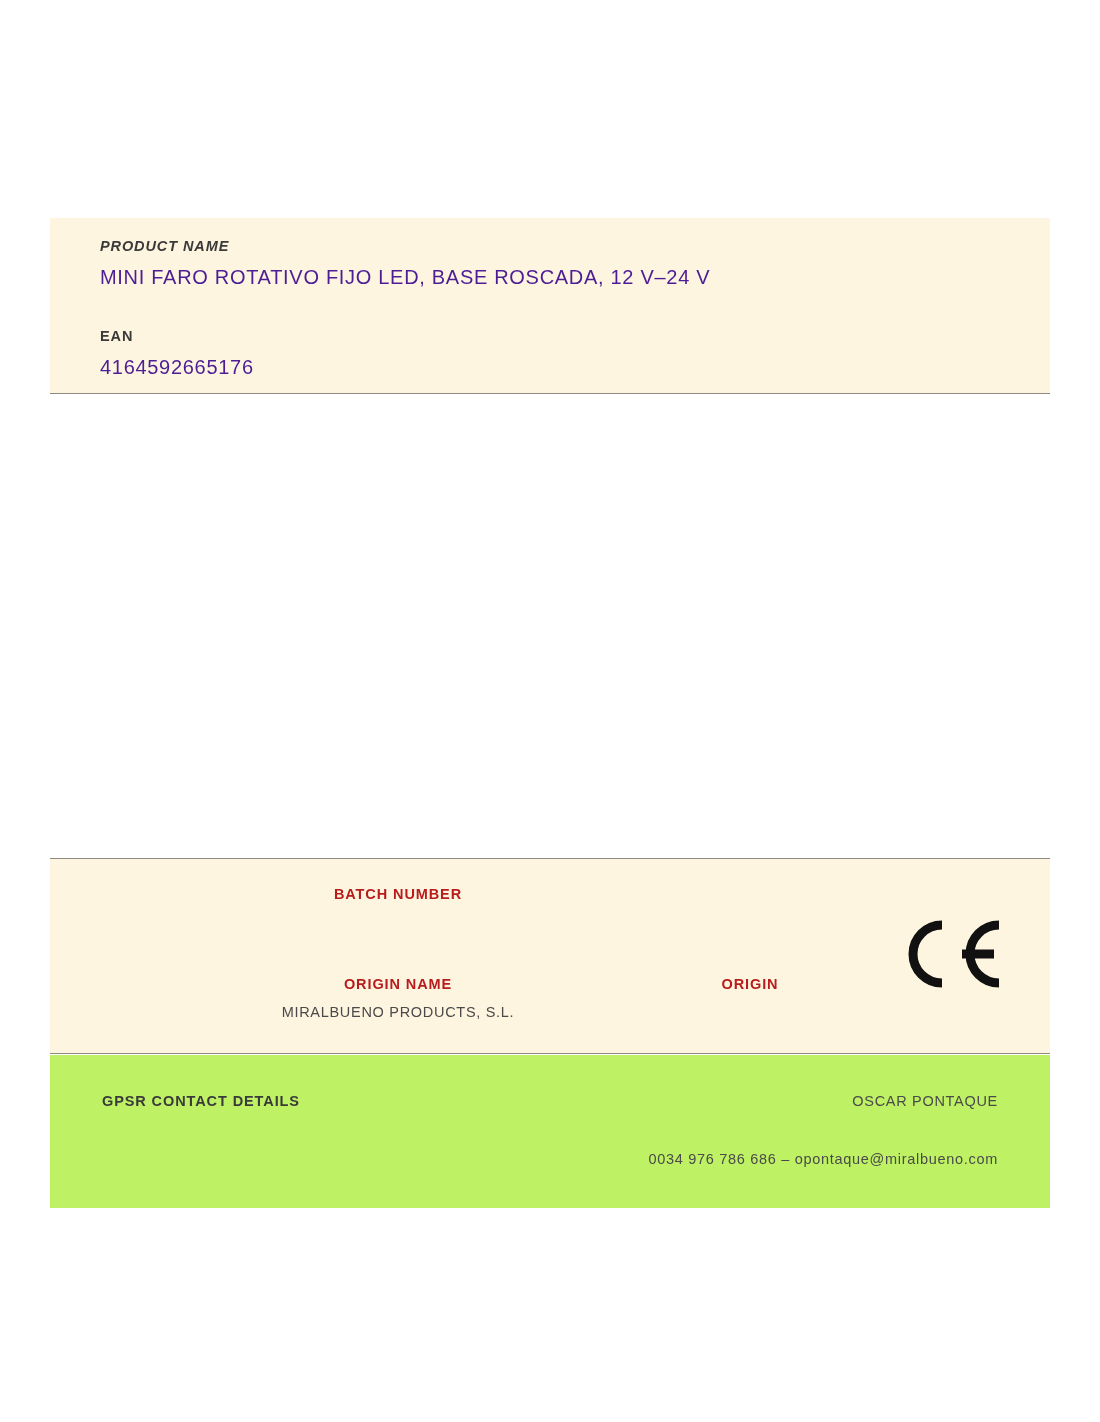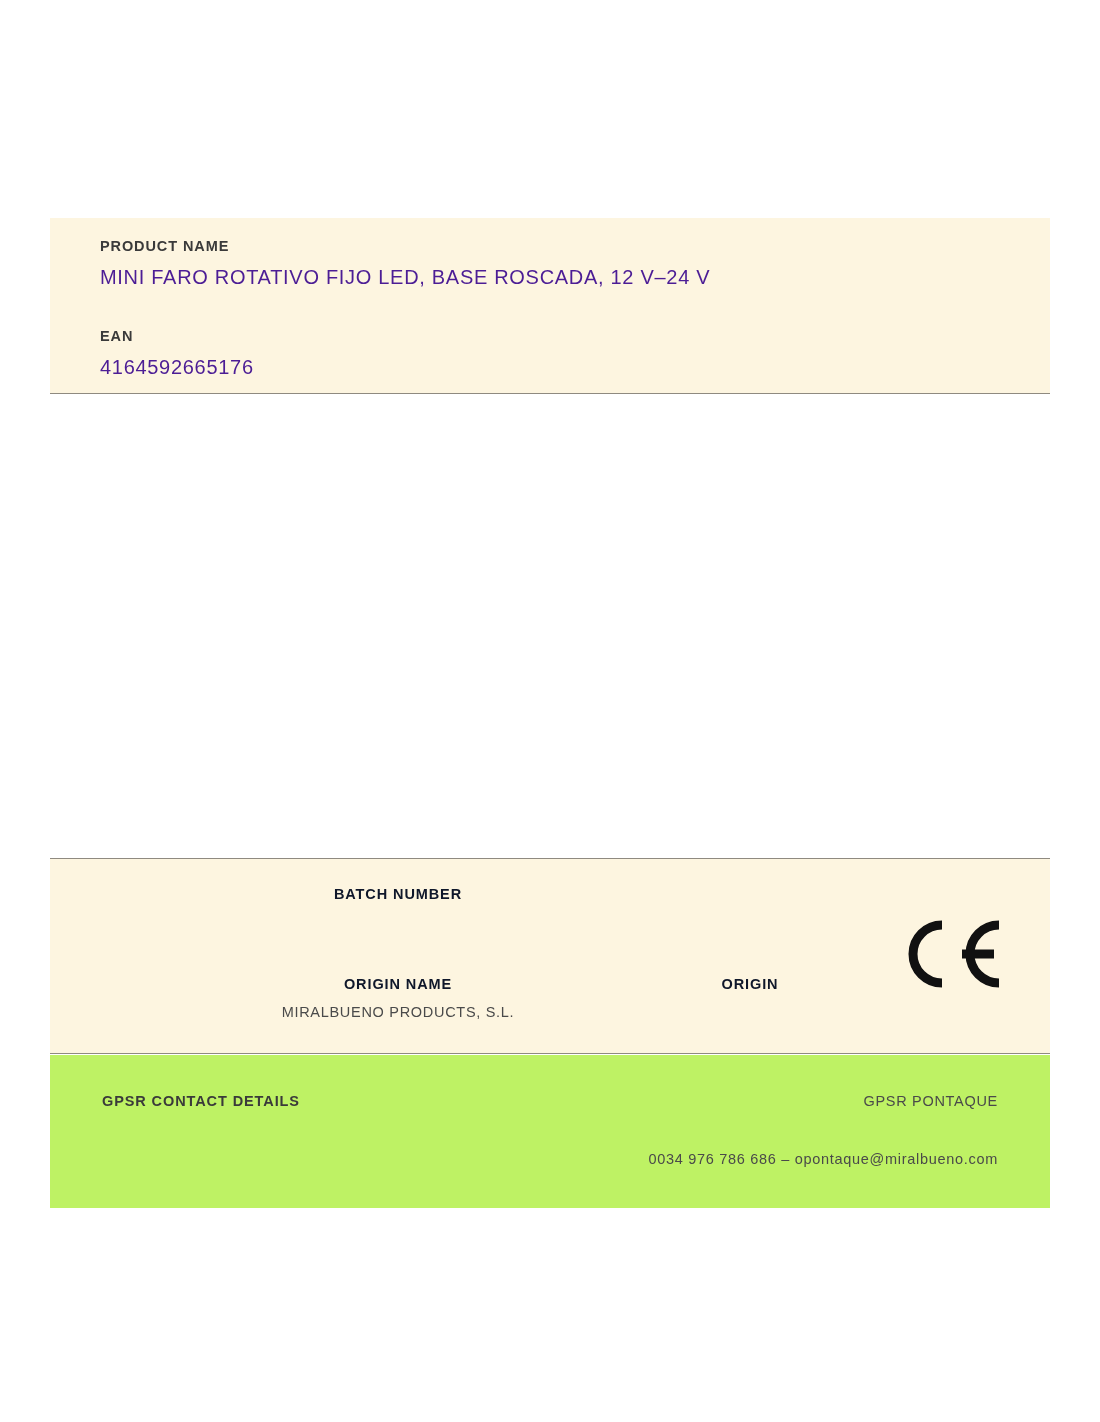--- a/index.html
+++ b/index.html
@@ -45,20 +45,21 @@
   .field-value {
     font-size: 20px;
     font-weight: normal;
     letter-spacing: 0.7px;
     color: #4c1d95;
   }
   .top-block .product-name-label {
     position: absolute;
     left: 50px;
     top: 20px;
+    font-style: italic;
   }
   .top-block .product-name-value {
     position: absolute;
     left: 50px;
     top: 48px;
   }
   .top-block .ean-label {
     position: absolute;
     left: 50px;
     top: 110px;
@@ -90,21 +91,21 @@
     border-top: 1px solid #8f8a80;
     border-bottom: 1px solid #8f8a80;
     box-sizing: border-box;
   }
   .mid-block .center-label {
     position: absolute;
     text-align: center;
     font-size: 14.5px;
     font-weight: bold;
     letter-spacing: 0.9px;
-    color: #0f172a;
+    color: #b91c1c;
   }
   .mid-block .center-value {
     position: absolute;
     text-align: center;
     font-size: 14.5px;
     letter-spacing: 0.7px;
     color: #4a4a4a;
   }
   .batch-label   { left: 148px; top: 27px; width: 400px; }
   .batch-value   { left: 148px; top: 55px; width: 400px; }
@@ -186,17 +187,17 @@
 
       <path d="M 40 6 A 29 29 0 1 0 40 64" fill="none" stroke="#111111" stroke-width="9" stroke-linecap="butt"></path>
 
       <path d="M 97 6 A 29 29 0 1 0 97 64" fill="none" stroke="#111111" stroke-width="9" stroke-linecap="butt"></path>
       <rect x="60" y="30.5" width="32" height="9" fill="#111111"></rect>
     </svg>
   </div>
 
   <div class="gpsr-block">
     <div class="gpsr-title">GPSR CONTACT DETAILS</div>
-    <div class="gpsr-line gpsr-line1">GPSR PONTAQUE</div>
+    <div class="gpsr-line gpsr-line1">OSCAR PONTAQUE</div>
     <div class="gpsr-line gpsr-line3">0034 976 786 686 – opontaque@miralbueno.com</div>
   </div>
 
 </div>
 
 </body></html>

